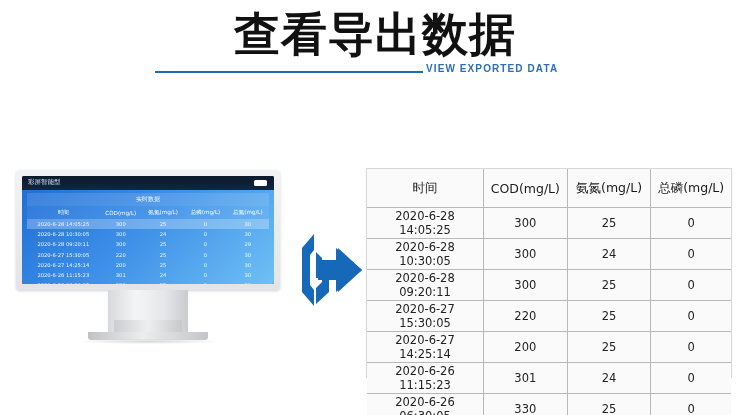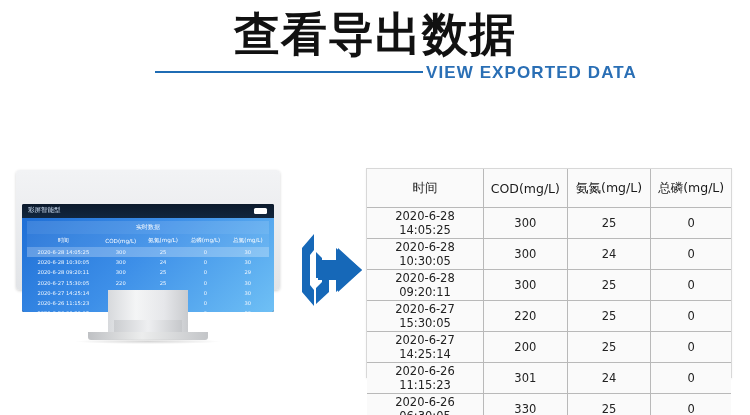--- a/index.html
+++ b/index.html
@@ -18,21 +18,21 @@
     font-size:46px;line-height:52px;font-weight:bold;color:#111111;
     letter-spacing:1px;
     font-family:"DejaVu Sans","Liberation Sans",sans-serif;
   }
   .hero-rule{
     position:absolute;left:155px;top:71px;width:268px;height:2px;
     background:#1f6cb4;
   }
   .hero-sub{
     position:absolute;left:426px;top:63px;
-    font-size:17px;letter-spacing:1.1px;color:#2a6fb5;font-weight:bold;
+    font-size:10px;letter-spacing:1.1px;color:#2a6fb5;font-weight:bold;
     white-space:nowrap;
   }
 
   
   .lead{
     position:absolute;right:18px;top:96px;width:400px;
     text-align:right;color:#333333;
     font-size:14.5px;line-height:24px;
     font-family:"DejaVu Sans","Liberation Sans",sans-serif;
   }
@@ -42,21 +42,21 @@
   .monitor{position:absolute;left:16px;top:170px;width:264px;height:230px;}
   .mon-frame{
     position:absolute;left:0;top:0;width:264px;height:120px;
     background:linear-gradient(180deg,#f2f3f5 0%,#e2e4e7 100%);
     border-radius:4px;
     box-shadow:0 1px 3px rgba(0,0,0,.18);
     padding:5px 5px 0 5px;box-sizing:border-box;
   }
   .mon-screen{
     position:absolute;left:6px;top:6px;width:252px;height:108px;
-    background:#0d1b2e;border-radius:2px;overflow:hidden;margin-top:28px;
+    background:#0d1b2e;border-radius:2px;overflow:hidden;
   }
   .mon-topbar{
     position:relative;height:14px;width:100%;
     background:linear-gradient(180deg,#0c1a2c 0%,#11263e 100%);
   }
   .mon-topbar .ttl{
     position:absolute;left:6px;top:2px;font-size:6.5px;color:#cfe0f5;
     font-family:"DejaVu Sans","Liberation Sans",sans-serif;white-space:nowrap;
   }
   .mon-topbar .ind{

